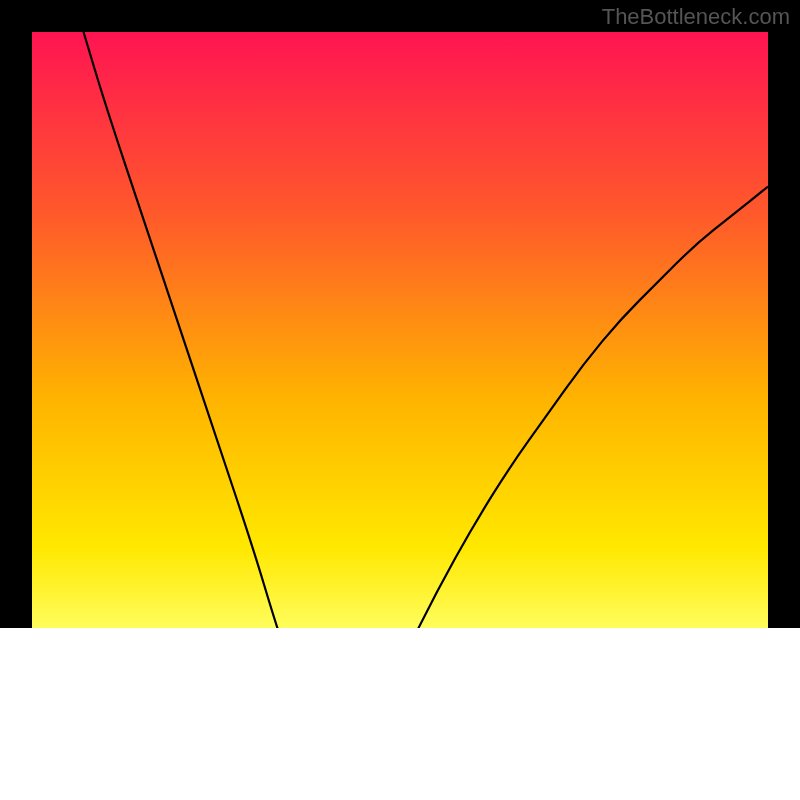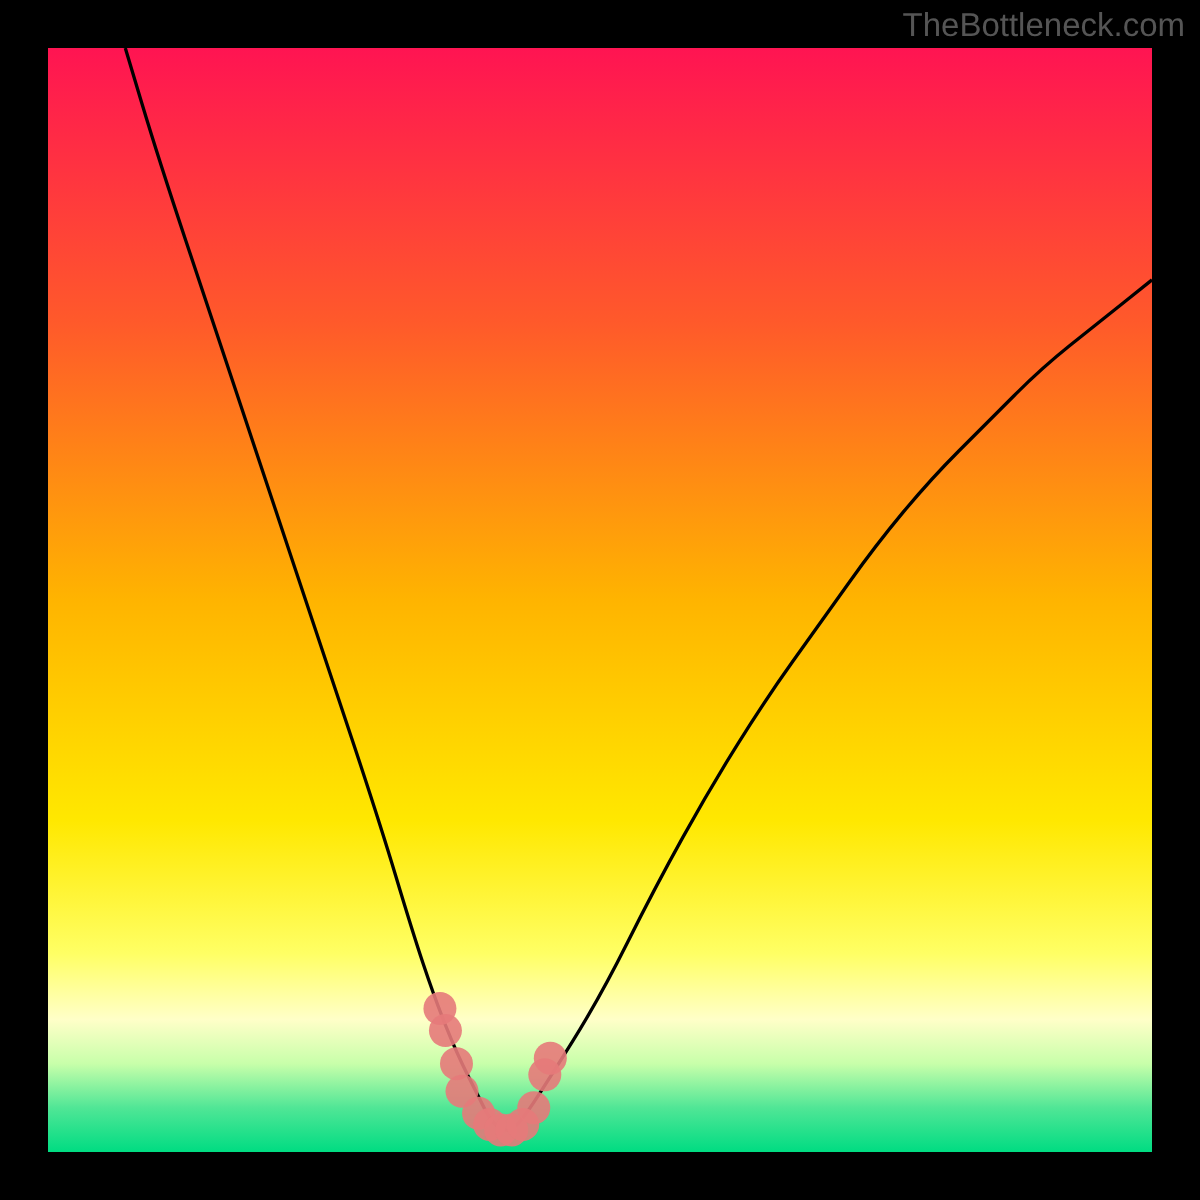--- a/index.html
+++ b/index.html
@@ -3,21 +3,21 @@
 <meta charset="utf-8">
 <style>
   body {
     margin: 0;
     padding: 0;
     background: #fff;
     font-family: Arial, sans-serif;
   }
   .container {
     width: 800px;
-    height: 800px;
+    height: 628px;
     position: relative;
     background: #000;
   }
   .attribution {
     position: absolute;
     top: 4px;
     right: 10px;
     color: #555;
     font-size: 22px;
     font-weight: 500;

